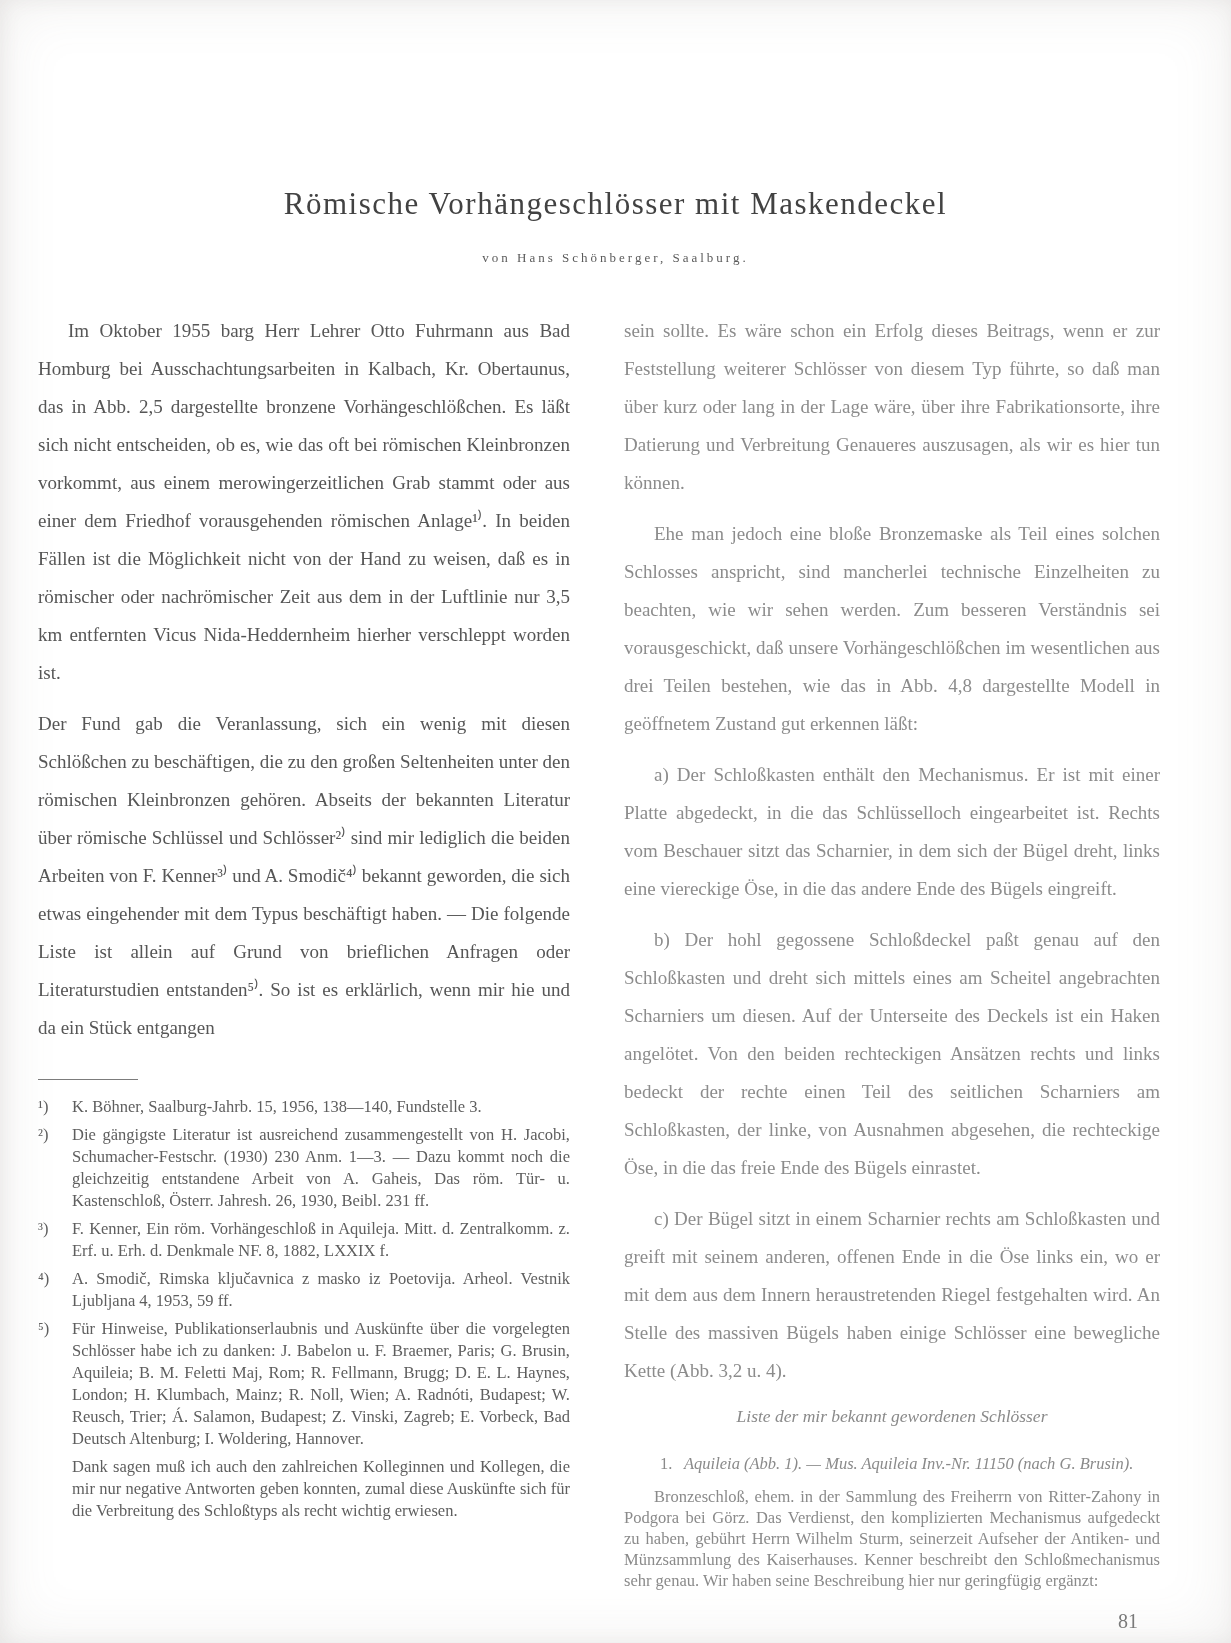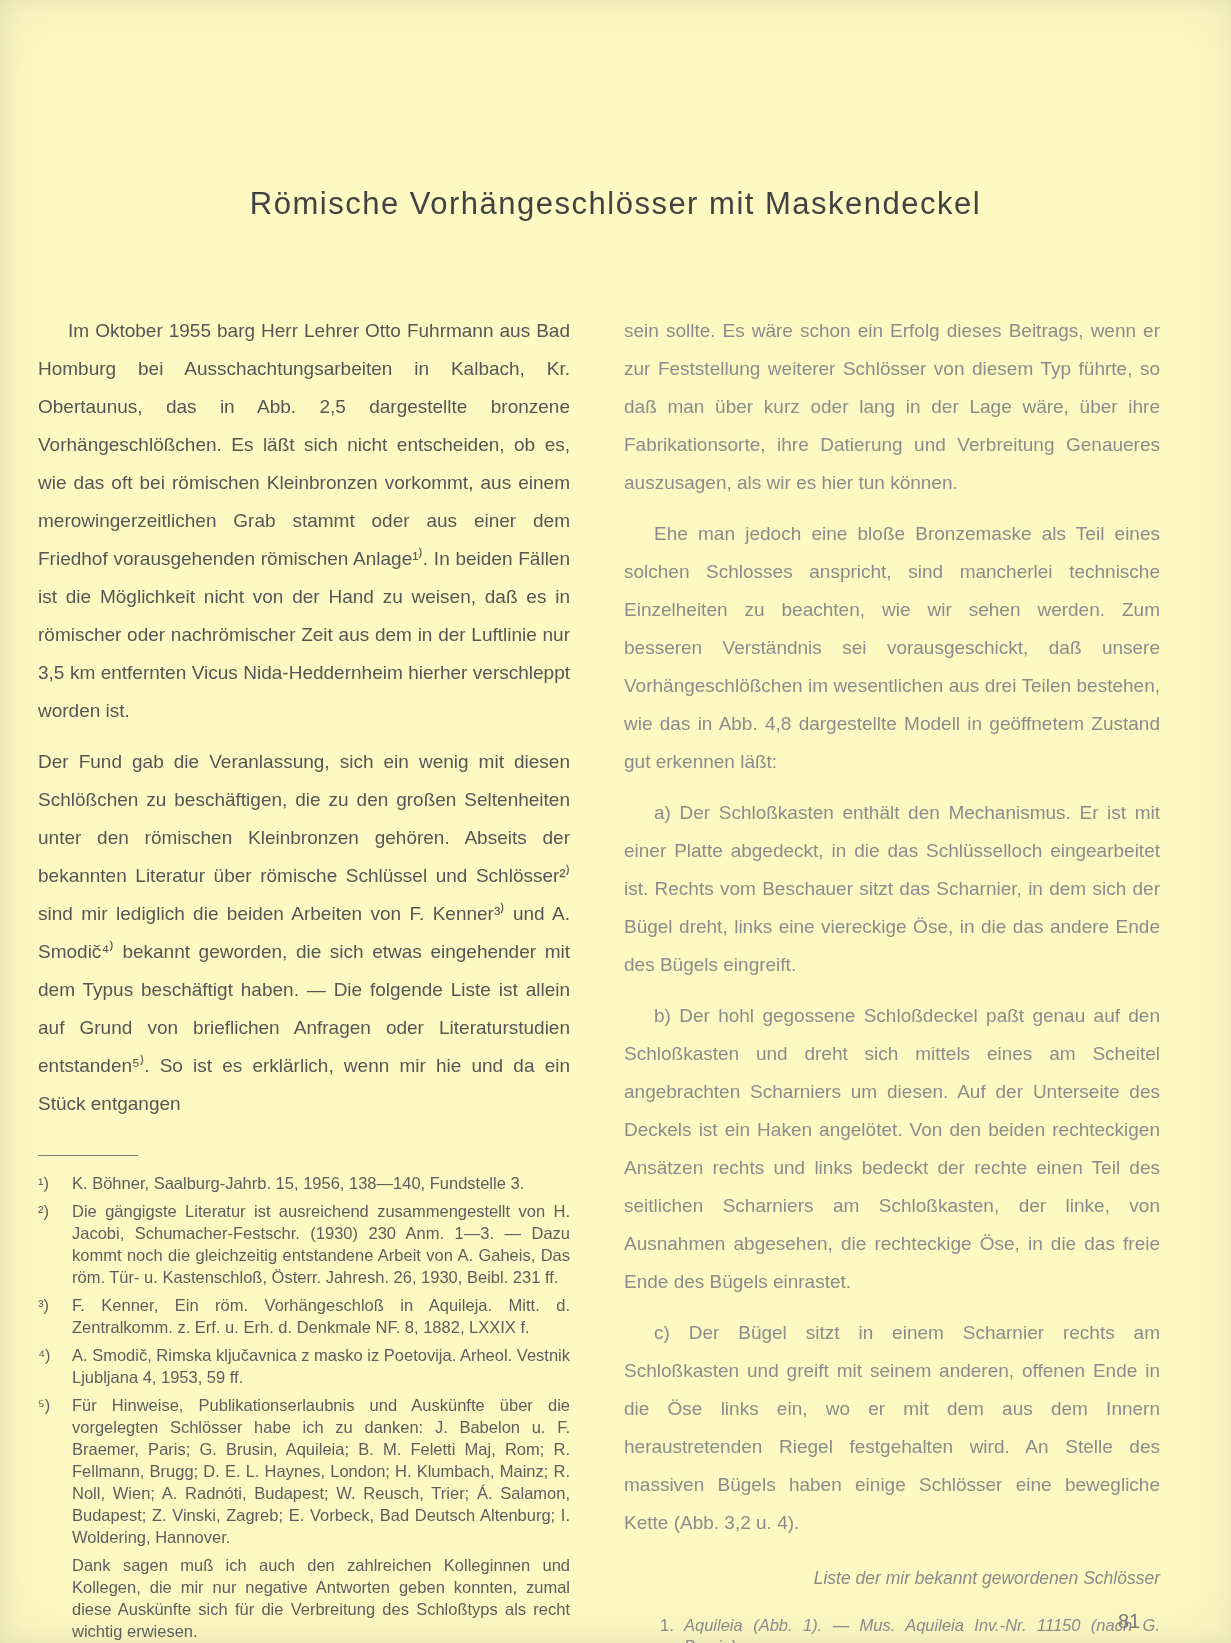--- a/index.html
+++ b/index.html
@@ -1,24 +1,24 @@
 <!DOCTYPE html>
 <html lang="de"><head>
 <meta charset="utf-8">
 <style>
   html, body { margin: 0; padding: 0; background: #d8d8d4; }
   .page {
     position: relative;
     width: 1231px;
     height: 1643px;
     margin: 0 auto;
-    background: #fef9c3;
+    background: #ffffff;
     box-shadow: inset 0 0 60px rgba(120,115,105,0.12), inset 4px 0 18px rgba(100,95,90,0.08);
     overflow: hidden;
-    font-family: Liberation Sans, sans-serif;
+    font-family: Liberation Serif, serif;
     color: #4c4c4c;
   }
   .title-block { position: absolute; top: 186px; left: 0; width: 100%; text-align: center; }
   .page-title {
     font-size: 31px;
     font-weight: normal;
     letter-spacing: 1.5px;
     color: #424242;
     margin: 0;
   }
@@ -47,23 +47,23 @@
   }
   .footnotes { font-size: 16.5px; line-height: 22px; color: #5e5e5e; }
   .footnote { display: flex; margin-bottom: 6px; }
   .fn-marker { flex: 0 0 34px; color: #5e5e5e; }
   .fn-body { flex: 1; }
   .fn-par { margin: 0 0 6px 0; }
   .fn-par:last-child { margin-bottom: 0; }
   .list-heading {
     font-style: italic;
     font-size: 17.5px;
-    text-align: right;
+    text-align: center;
     color: #8a8a8a;
-    margin: 26px 0 26px 0;
+    margin: 16px 0 26px 0;
   }
   .list-section { font-size: 16.5px; line-height: 21px; color: #8a8a8a; }
   .list-item { display: flex; margin-left: 36px; margin-bottom: 12px; text-align: justify; }
   .item-number { flex: 0 0 24px; }
   .item-text { flex: 1; font-style: italic; }
   .lit-ref { margin: 0 0 14px 60px; text-align: justify; }
   .item-desc { margin: 0; text-align: justify; text-indent: 30px; }
   .page-number {
     position: absolute;
     left: 1118px;
@@ -72,20 +72,21 @@
     color: #7a7a7a;
   }
 </style>
 </head>
 <body>
 
 <div class="page">
 
   <div class="title-block">
     <h1 class="page-title">Römische Vorhängeschlösser mit Maskendeckel</h1>
+    <div class="byline">von Hans Schönberger, Saalburg.</div>
   </div>
 
   <div class="col col-left">
     <p class="body-par indent">Im Oktober 1955 barg Herr Lehrer Otto Fuhrmann aus Bad Homburg bei Ausschachtungsarbeiten in Kalbach, Kr. Obertaunus, das in Abb. 2,5 dargestellte bronzene Vorhängeschlößchen. Es läßt sich nicht entscheiden, ob es, wie das oft bei römischen Kleinbronzen vorkommt, aus einem merowingerzeitlichen Grab stammt oder aus einer dem Friedhof vorausgehenden römischen Anlage¹⁾. In beiden Fällen ist die Möglichkeit nicht von der Hand zu weisen, daß es in römischer oder nachrömischer Zeit aus dem in der Luftlinie nur 3,5 km entfernten Vicus Nida-Heddernheim hierher verschleppt worden ist.</p>
     <p class="body-par">Der Fund gab die Veranlassung, sich ein wenig mit diesen Schlößchen zu beschäftigen, die zu den großen Seltenheiten unter den römischen Kleinbronzen gehören. Abseits der bekannten Literatur über römische Schlüssel und Schlösser²⁾ sind mir lediglich die beiden Arbeiten von F. Kenner³⁾ und A. Smodič⁴⁾ bekannt geworden, die sich etwas eingehender mit dem Typus beschäftigt haben. — Die folgende Liste ist allein auf Grund von brieflichen Anfragen oder Literaturstudien entstanden⁵⁾. So ist es erklärlich, wenn mir hie und da ein Stück entgangen</p>
 
     <hr class="footnote-rule">
 
     <div class="footnotes">
       <div class="footnote">

